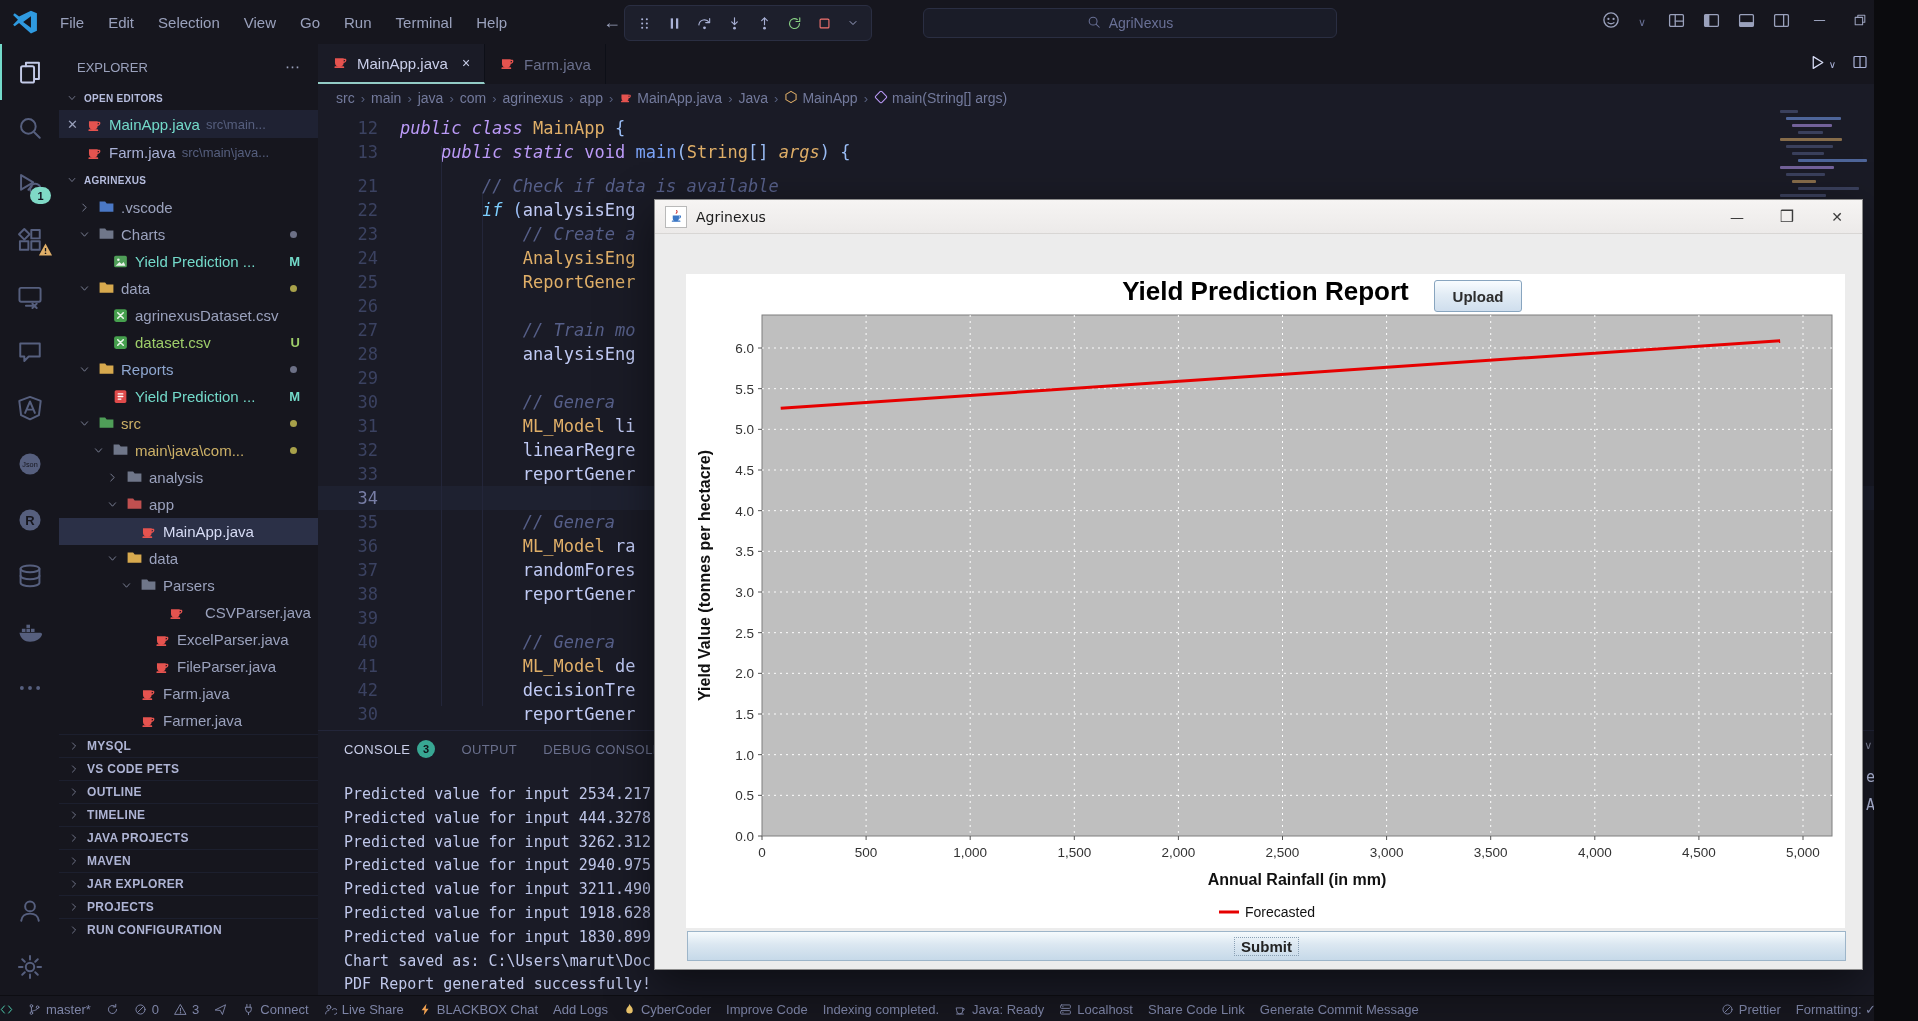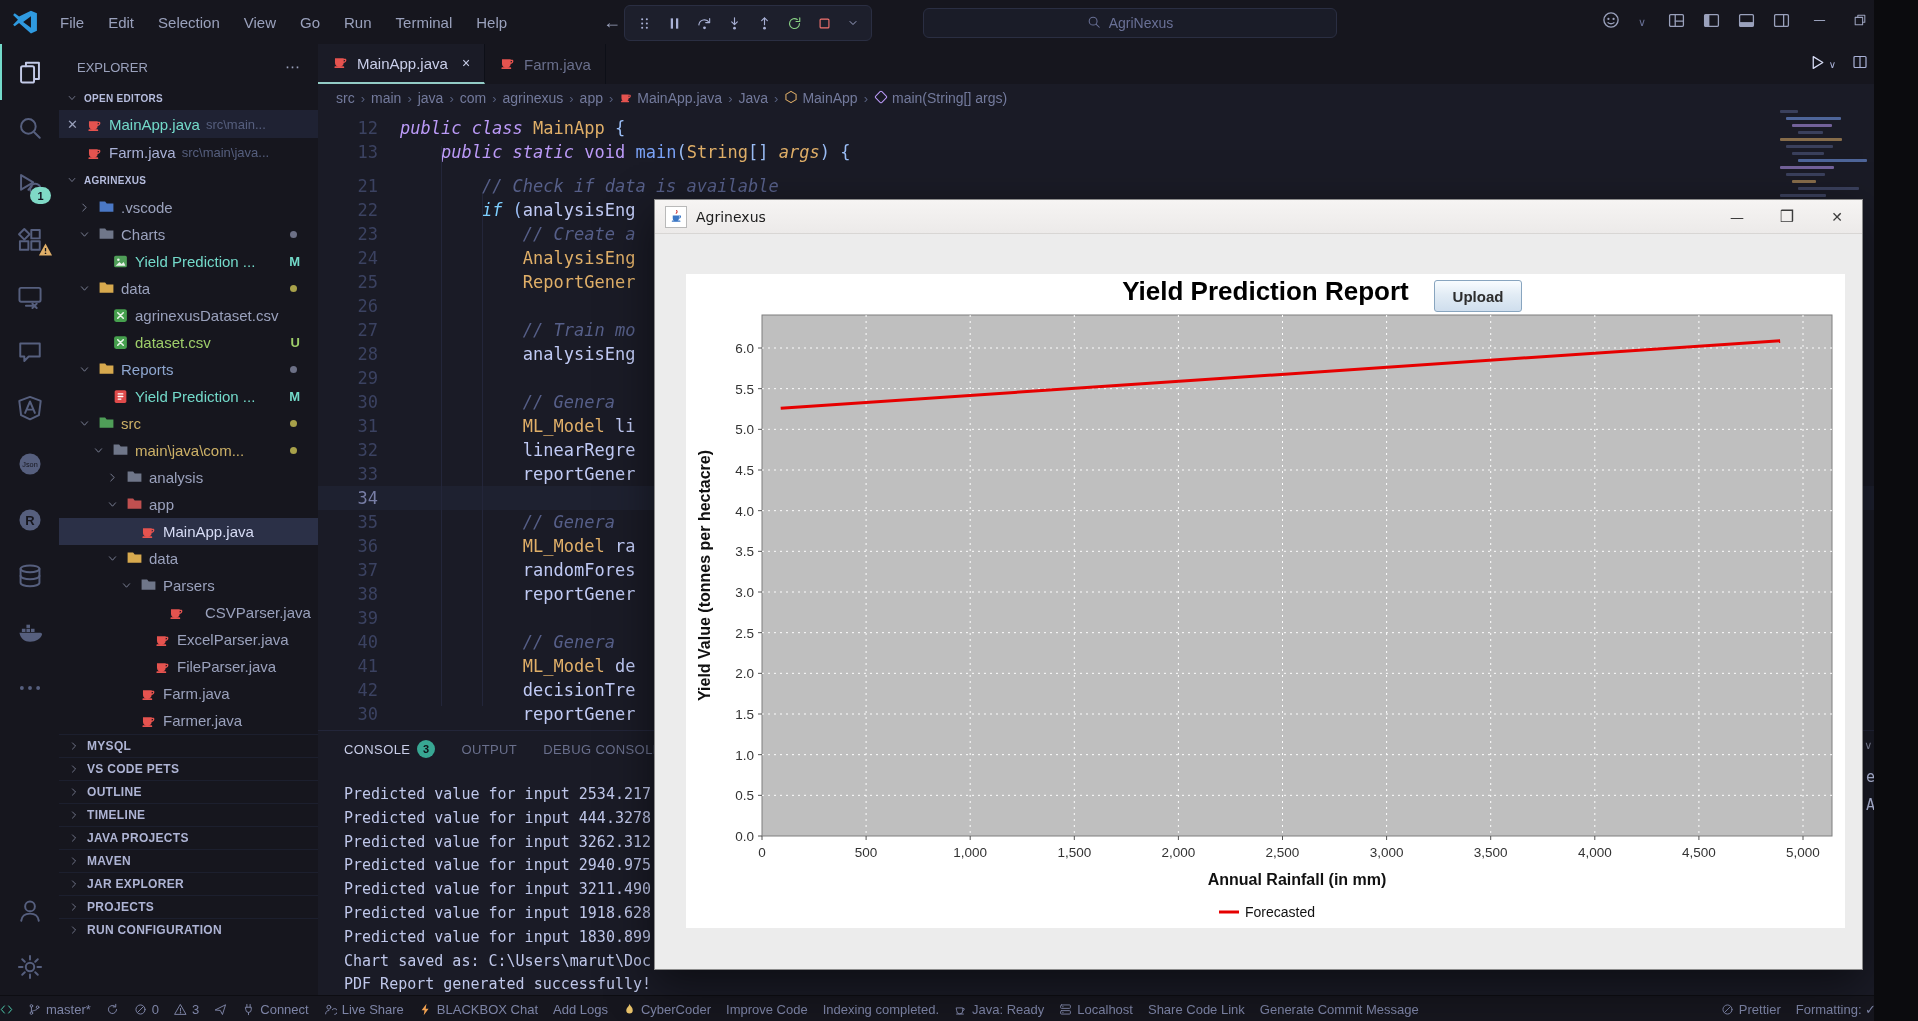--- a/index.html
+++ b/index.html
@@ -1121,15 +1121,18 @@
           <text x="68" y="119.66666666666669" text-anchor="end" font-size="13.5" fill="#333">5.5</text>
           <line x1="72" y1="74" x2="76" y2="74" stroke="#555"></line>
           <text x="68" y="79" text-anchor="end" font-size="13.5" fill="#333">6.0</text>
           <text x="611" y="611" text-anchor="middle" font-size="16" font-weight="bold" fill="#111">Annual Rainfall (in mm)</text>
           <text x="24" y="301.5" text-anchor="middle" font-size="16" font-weight="bold" fill="#111" transform="rotate(-90 24 301.5)">Yield Value (tonnes per hectacre)</text>
           <polyline points="94.738,134.18666666666672 1094.098,66.68000000000006" fill="none" stroke="#e60000" stroke-width="3"></polyline>
           <line x1="533" y1="638" x2="553" y2="638" stroke="#e60000" stroke-width="3"></line>
           <text x="559" y="643" font-size="14" fill="#111">Forecasted</text>
         </svg>
     </div>
+    <div class="submit-btn">
+        <span>Submit</span>
+      </div>
   </div>
 
 </div>
 
 </body></html>

